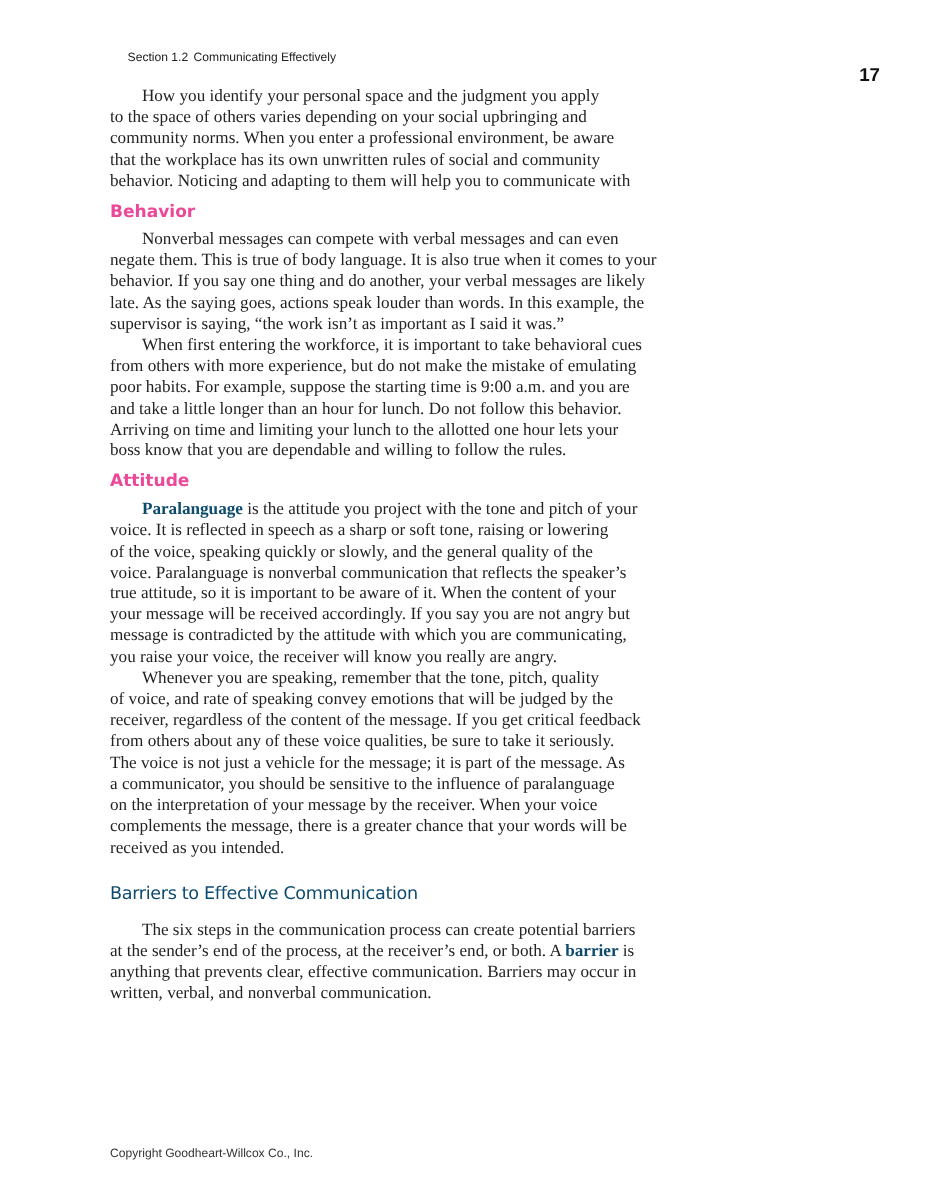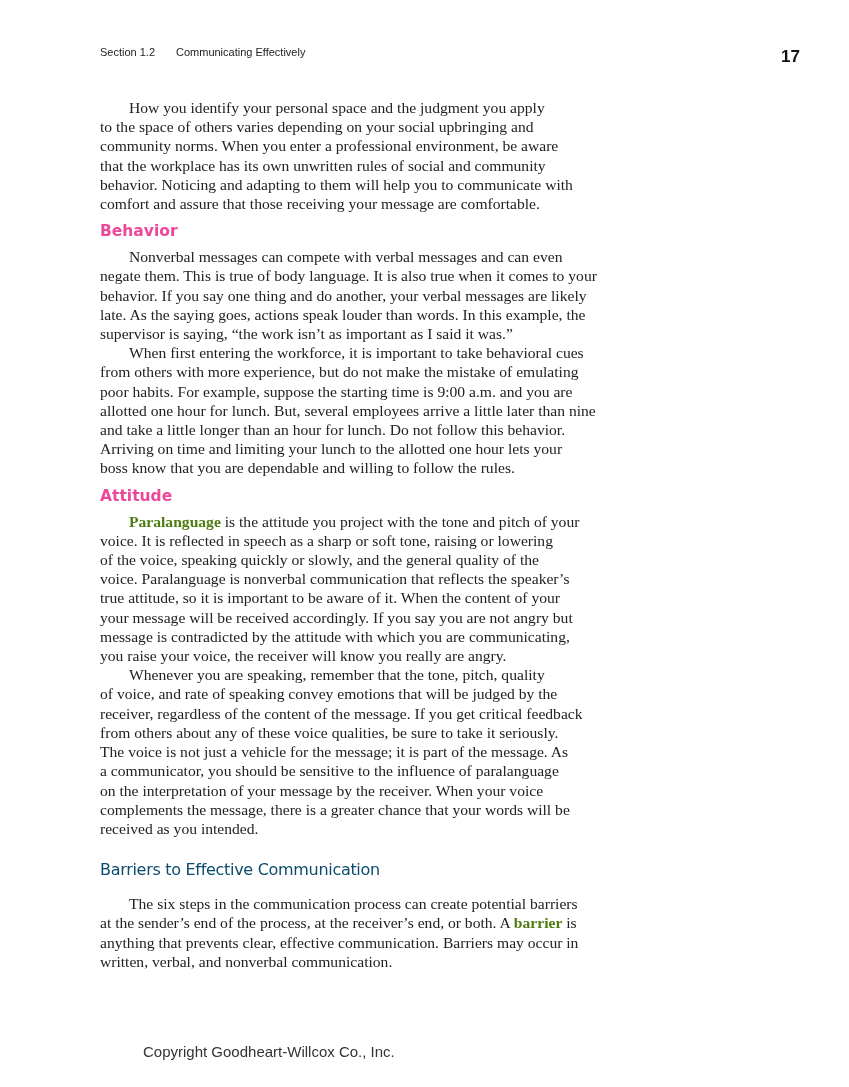--- a/index.html
+++ b/index.html
@@ -2,45 +2,45 @@
 <html><head>
 <meta charset="utf-8">
 <style>
   html, body { margin: 0; padding: 0; background: #ffffff; }
   body { width: 849px; height: 1087px; position: relative; overflow: hidden; }
   .page { position: absolute; left: 0; top: 0; width: 849px; height: 1087px; }
   .running-head {
     position: absolute; left: 100px; top: 44px; width: 700px; height: 20px;
     font-family: "Liberation Sans", sans-serif; font-size: 11px; color: #222;
   }
-  .running-head .section { position: absolute; left: 0; top: 2px; }
+  .running-head .section { position: absolute; left: 16px; top: 2px; }
   .running-head .title { position: absolute; left: 76px; top: 2px; }
   .page-number {
-    position: absolute; right: 49px; top: 47px;
+    position: absolute; right: 49px; top: 59px;
     font-family: "Liberation Sans", sans-serif; font-size: 17px; font-weight: bold; color: #111;
   }
   .body-col {
     position: absolute; left: 100px; top: 78px; width: 520px;
-    font-family: "Liberation Serif", serif; font-size: 15.6px; line-height: 19.2px; color: #222; margin-top: 20px;
+    font-family: "Liberation Serif", serif; font-size: 15.6px; line-height: 19.2px; color: #222;
   }
   .body-col p { margin: 0; }
   .indent { text-indent: 29px; }
   .line { display: block; white-space: nowrap; }
   .h3 {
     font-family: "DejaVu Sans", sans-serif; font-weight: bold; color: #ec4899;
     font-size: 15.5px; margin: 9px 0 6px 0; line-height: 19px;
   }
   .h2 {
     font-family: "DejaVu Sans", sans-serif; color: #0c4a6e;
     font-size: 16px; line-height: 32px; margin: 16px 0 8px 0; letter-spacing: -0.3px;
   }
-  .term { color: #4d7c0f; font-weight: bold; }
+  .term { color: #0c4a6e; font-weight: bold; }
   .footer {
     position: absolute; left: 100px; top: 1043px;
-    font-family: "Liberation Sans", sans-serif; font-size: 15px; color: #333; margin-left: 43px;
+    font-family: "Liberation Sans", sans-serif; font-size: 11px; color: #333;
   }
 </style>
 </head>
 <body>
 
 <div class="page">
 
   <div class="running-head">
     <span class="section">Section 1.2</span>
     <span class="title">Communicating Effectively</span>
@@ -48,37 +48,35 @@
   <div class="page-number">17</div>
 
   <div class="body-col">
 
     <p>
       <span class="line indent">How you identify your personal space and the judgment you apply</span>
       <span class="line">to the space of others varies depending on your social upbringing and</span>
       <span class="line">community norms. When you enter a professional environment, be aware</span>
       <span class="line">that the workplace has its own unwritten rules of social and community</span>
       <span class="line">behavior. Noticing and adapting to them will help you to communicate with</span>
-      <span class="line">comfort and assure that those receiving your message are comfortable.</span>
     </p>
 
     <div class="h3">Behavior</div>
 
     <p>
       <span class="line indent">Nonverbal messages can compete with verbal messages and can even</span>
       <span class="line">negate them. This is true of body language. It is also true when it comes to your</span>
       <span class="line">behavior. If you say one thing and do another, your verbal messages are likely</span>
       <span class="line">late. As the saying goes, actions speak louder than words. In this example, the</span>
       <span class="line">supervisor is saying, “the work isn’t as important as I said it was.”</span>
     </p>
     <p>
       <span class="line indent">When first entering the workforce, it is important to take behavioral cues</span>
       <span class="line">from others with more experience, but do not make the mistake of emulating</span>
       <span class="line">poor habits. For example, suppose the starting time is 9:00 a.m. and you are</span>
-      <span class="line">allotted one hour for lunch. But, several employees arrive a little later than nine</span>
       <span class="line">and take a little longer than an hour for lunch. Do not follow this behavior.</span>
       <span class="line">Arriving on time and limiting your lunch to the allotted one hour lets your</span>
       <span class="line">boss know that you are dependable and willing to follow the rules.</span>
     </p>
 
     <div class="h3">Attitude</div>
 
     <p>
       <span class="line indent"><span class="term">Paralanguage</span><span> is the attitude you project with the tone and pitch of your</span></span>
       <span class="line">voice. It is reflected in speech as a sharp or soft tone, raising or lowering</span>

